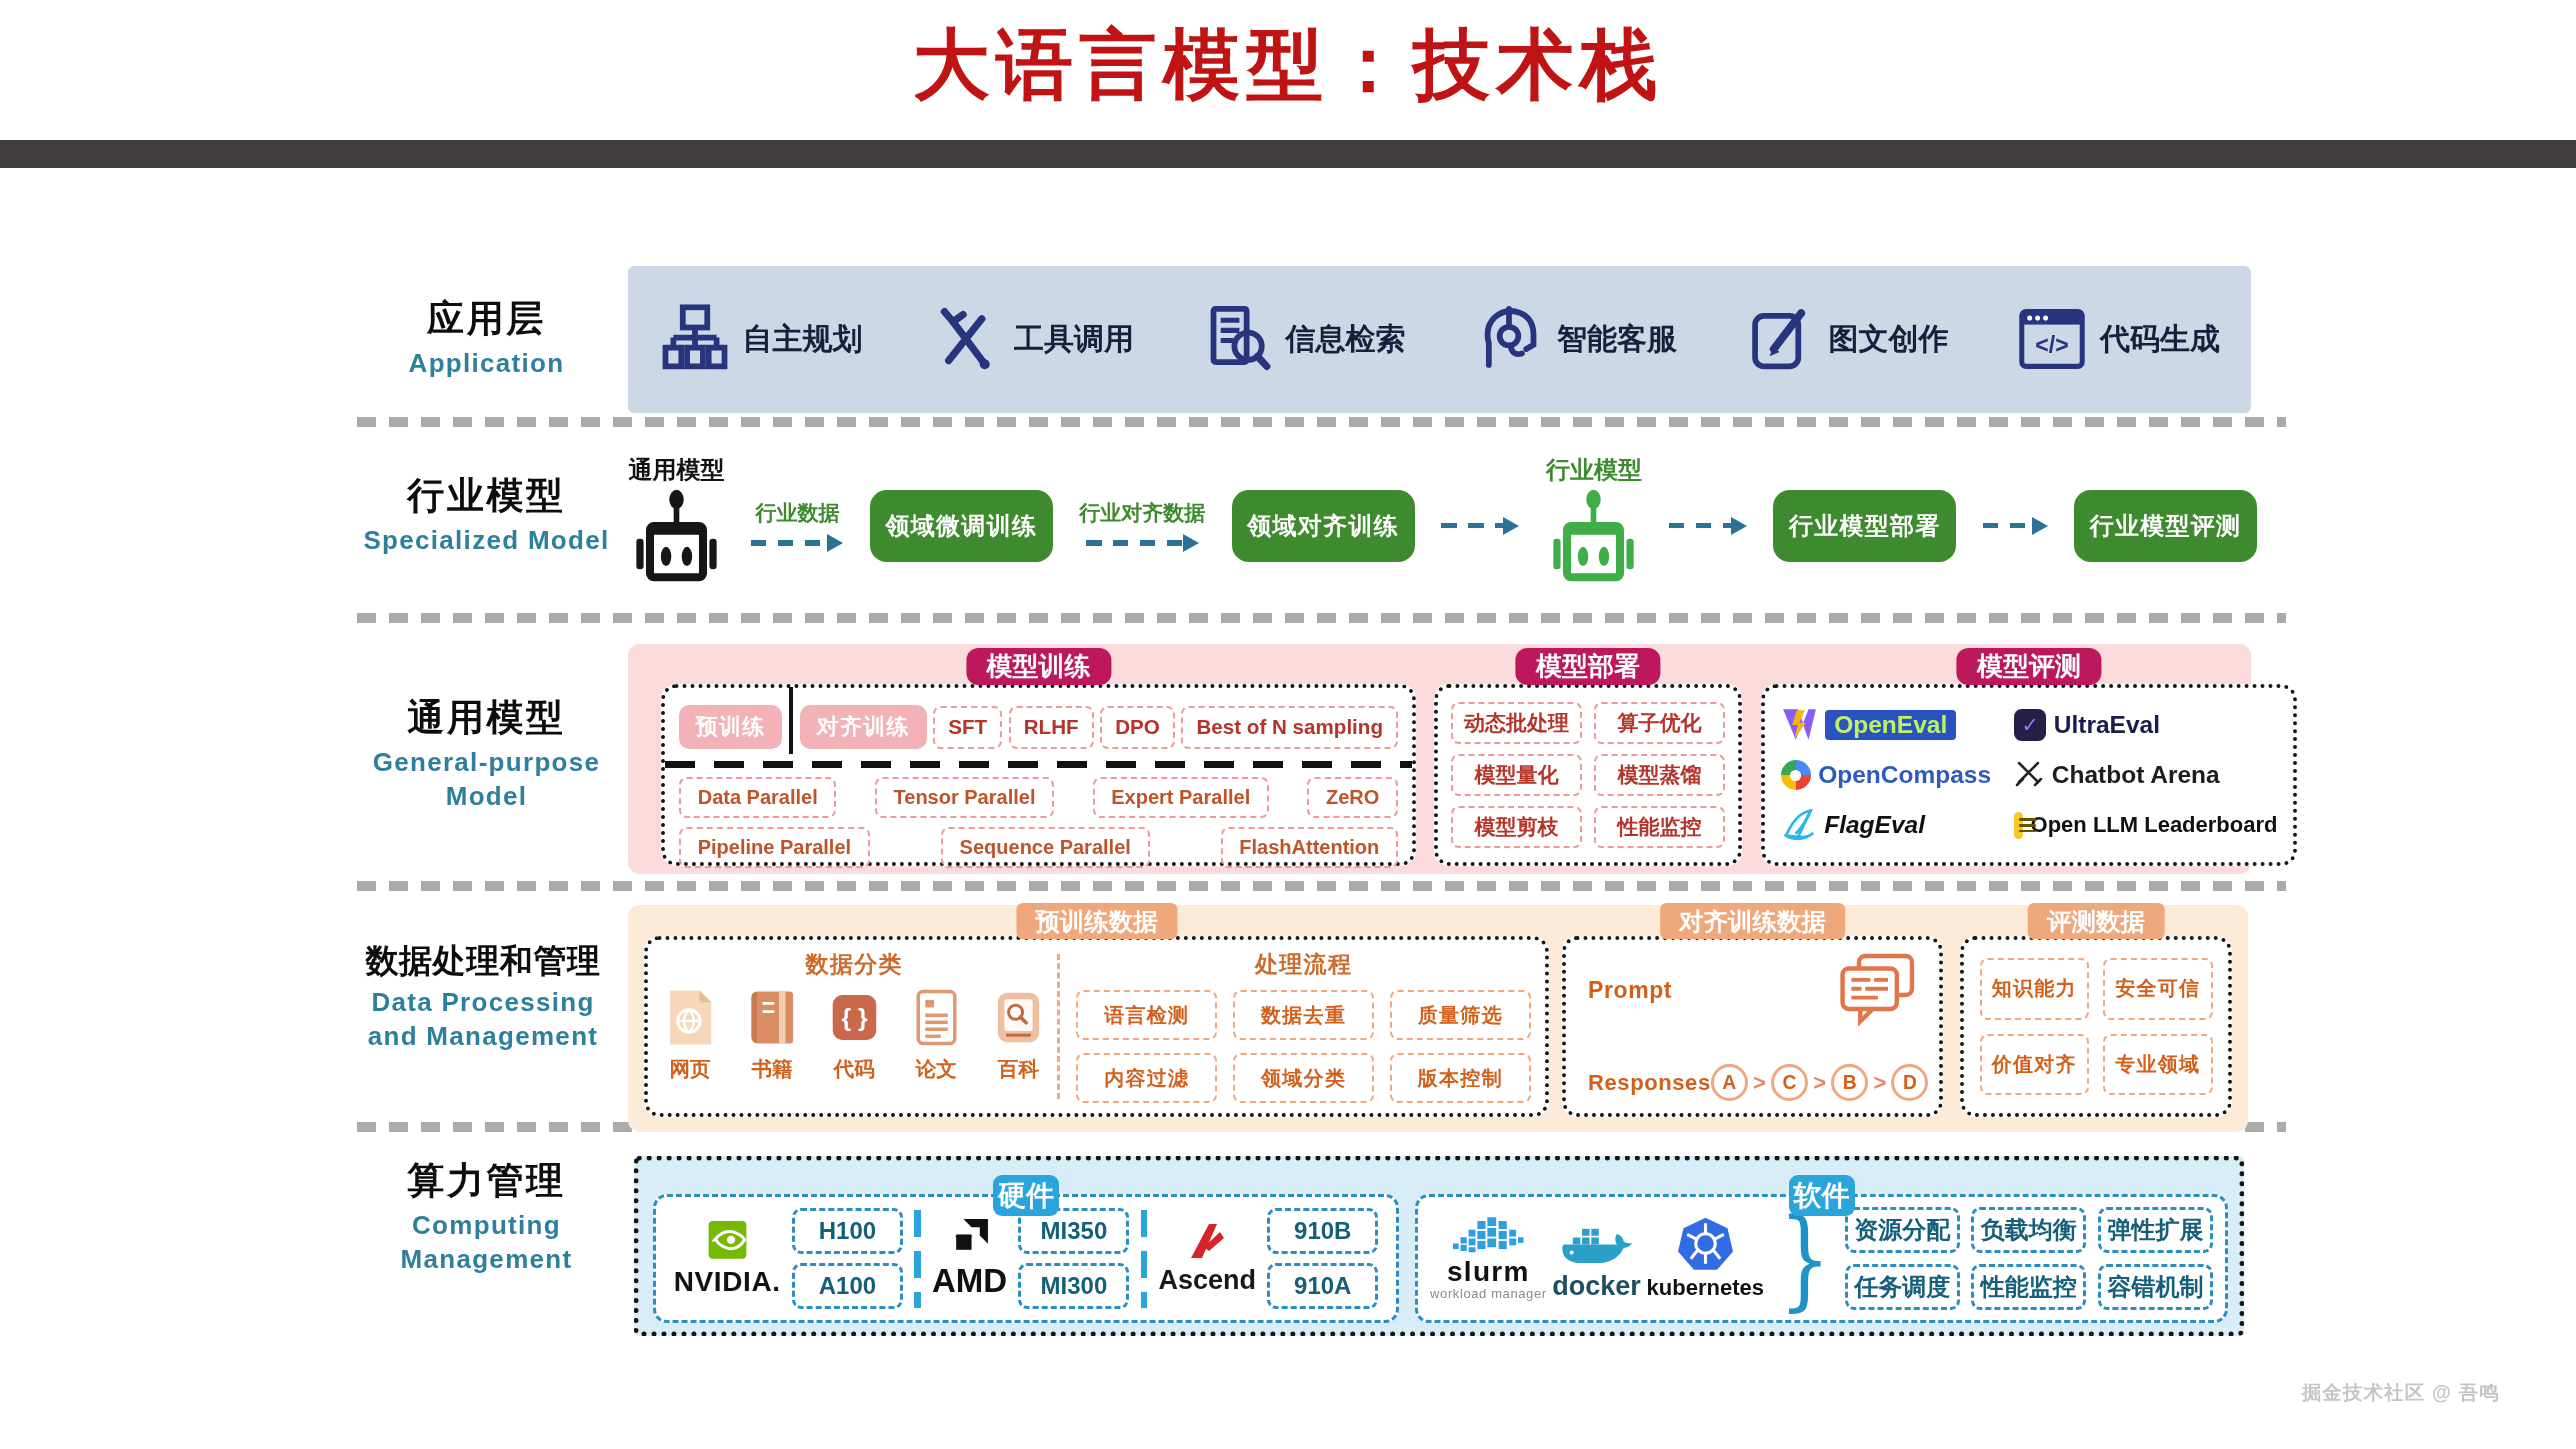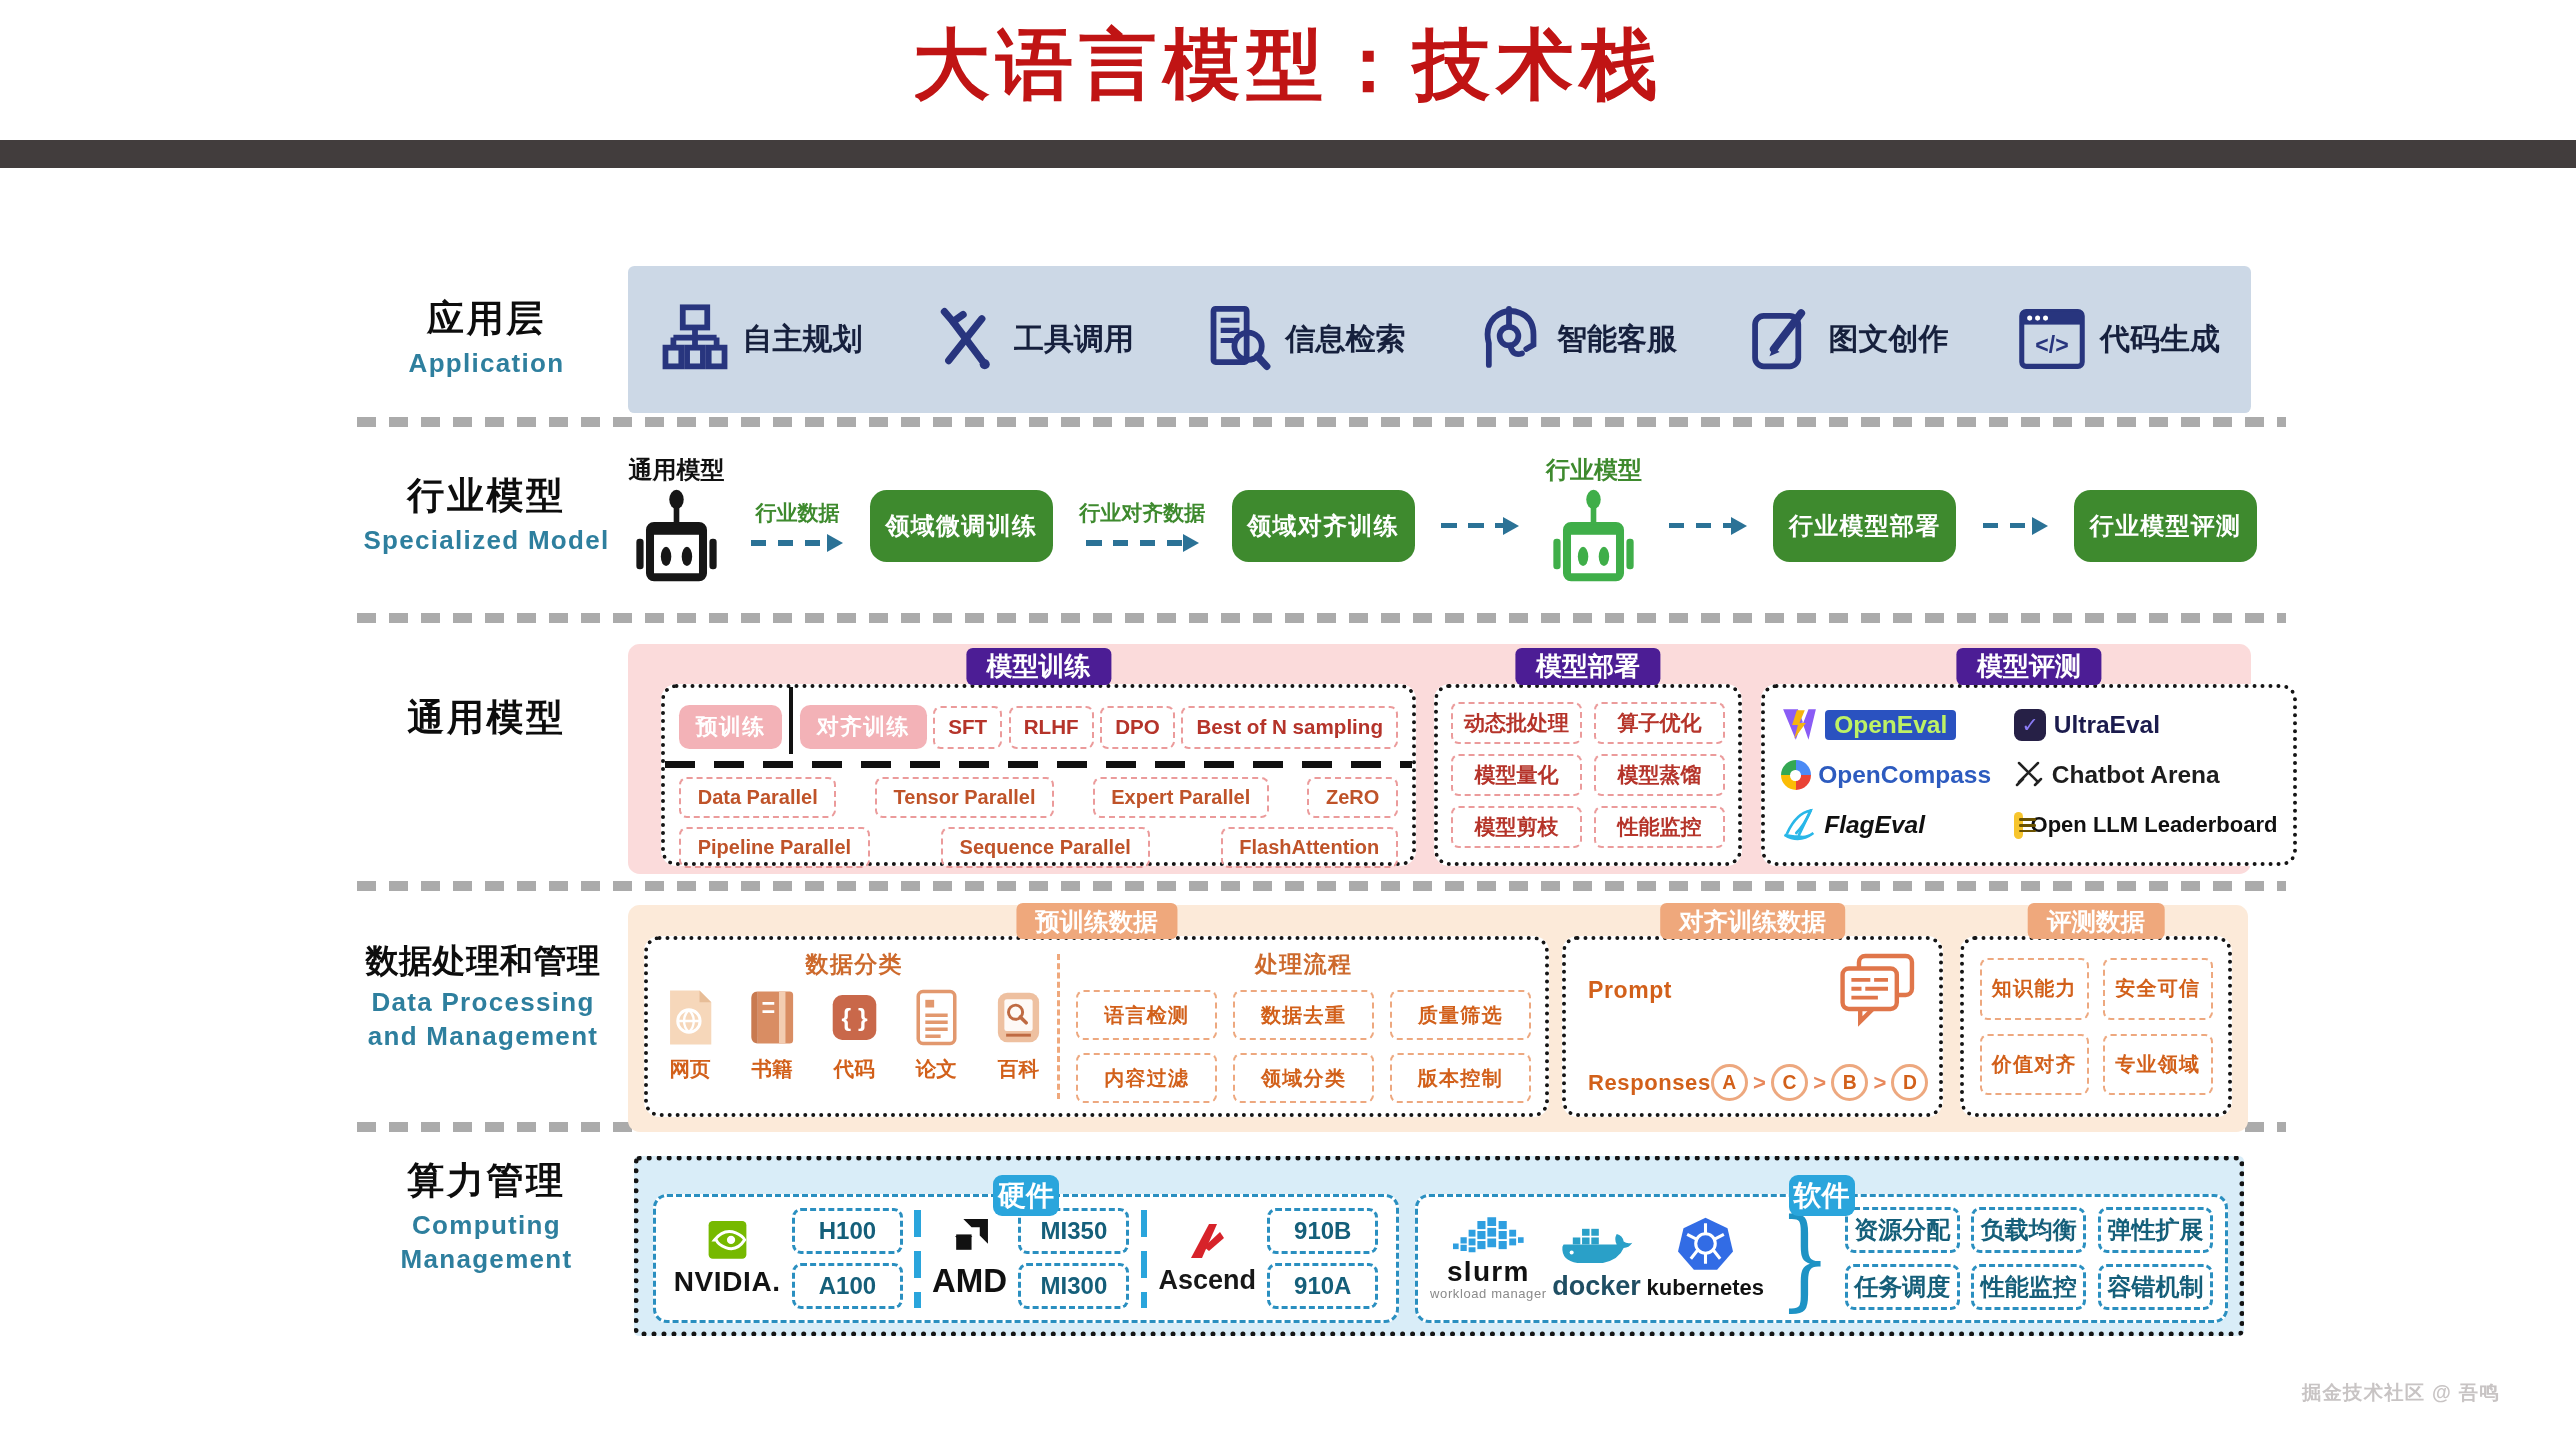--- a/index.html
+++ b/index.html
@@ -33,21 +33,21 @@
     height:72px;display:flex;align-items:center;justify-content:center;padding:0 15.5px;letter-spacing:1.3px;}
   .arrowwrap{display:flex;flex-direction:column;align-items:center;justify-content:center;}
   .arrowwrap .alabel{font-size:21px;font-weight:800;color:#3e8a2e;margin-bottom:6.4px;white-space:nowrap;}
   .arrow{display:flex;align-items:center;}
   .arrow .line{height:5.8px;background:repeating-linear-gradient(90deg,#2b7296 0 15.5px,transparent 15.5px 27px);}
   .arrow .head{width:0;height:0;border-left:16.7px solid #2b7296;border-top:9.7px solid transparent;border-bottom:9.7px solid transparent;}
   
   .dotbox{position:absolute;background:#fff;border:4.5px dotted #151515;border-radius:15.5px;box-sizing:border-box;}
   .badge{position:absolute;left:50%;transform:translateX(-50%);white-space:nowrap;color:#fff;font-weight:800;
     border-radius:6.4px;display:flex;align-items:center;z-index:3;}
-  .badge.pink{background:#4c1d95;font-size:26px;height:37px;padding:0 20.6px;top:-40px;}
+  .badge.pink{background:#be185d;font-size:26px;height:37px;padding:0 20.6px;top:-40px;border-radius:12px;}
   .badge.orange{background:#efa87c;font-size:24.5px;height:36px;padding:0 19.3px;top:-37px;}
   .badge.blue{background:#2aa5dc;font-size:28px;height:41px;padding:0 5px;border-radius:9px;}
   
   .genbg{left:628px;top:644px;width:1623px;height:230px;background:#fbdbdb;border-radius:11.6px;}
   .trainbox{left:33px;top:40px;width:755px;height:182px;padding:13px 14px;}
   .pill{background:#f3b2b7;border-radius:10.3px;color:#fff;font-size:22px;font-weight:800;
     height:44px;display:flex;align-items:center;justify-content:center;padding:0 16.7px;letter-spacing:1.3px;}
   .dr{border:2.6px dashed #eb9b9b;border-radius:7.7px;color:#b5342a;font-weight:800;
     display:flex;align-items:center;justify-content:center;box-sizing:border-box;}
   .trowA{display:flex;align-items:center;justify-content:space-between;height:52px;}
@@ -291,20 +291,24 @@
     <div class="gbox">行业模型部署</div>
     <div class="arrow">
         <div class="line" style="width:49px"></div>
         <div class="head"></div>
       </div>
     <div class="gbox">行业模型评测</div>
   </div>
 
   <div class="abs rowlabel" style="left:345px;top:697px">
     <div class="zh">通用模型</div>
+    <div class="en">
+      <div>General-purpose</div>
+      <div>Model</div>
+    </div>
   </div>
 
   <div class="abs genbg">
 
     <div class="dotbox trainbox">
       <div class="badge pink">模型训练</div>
       <div class="trowA">
         <div class="pill">预训练</div>
         <div class="vline"></div>
         <div class="pill">对齐训练</div>

